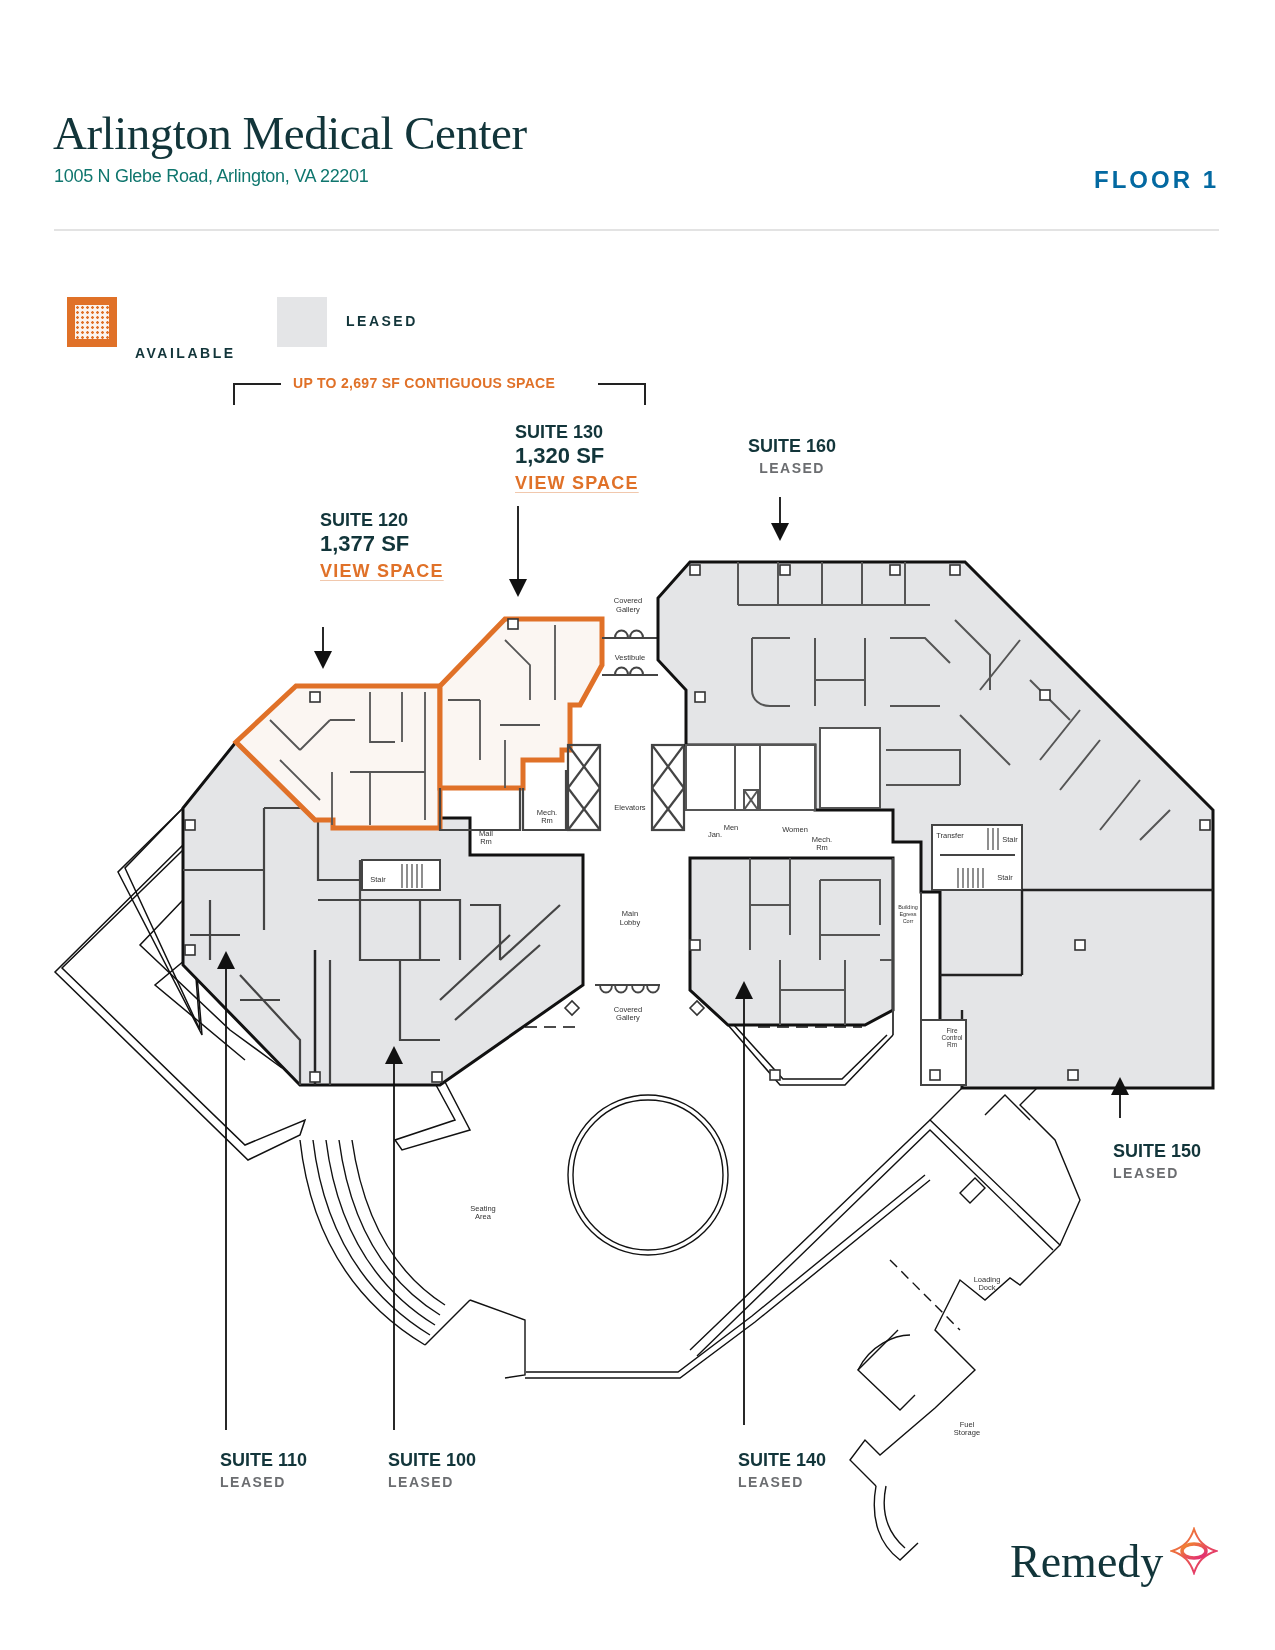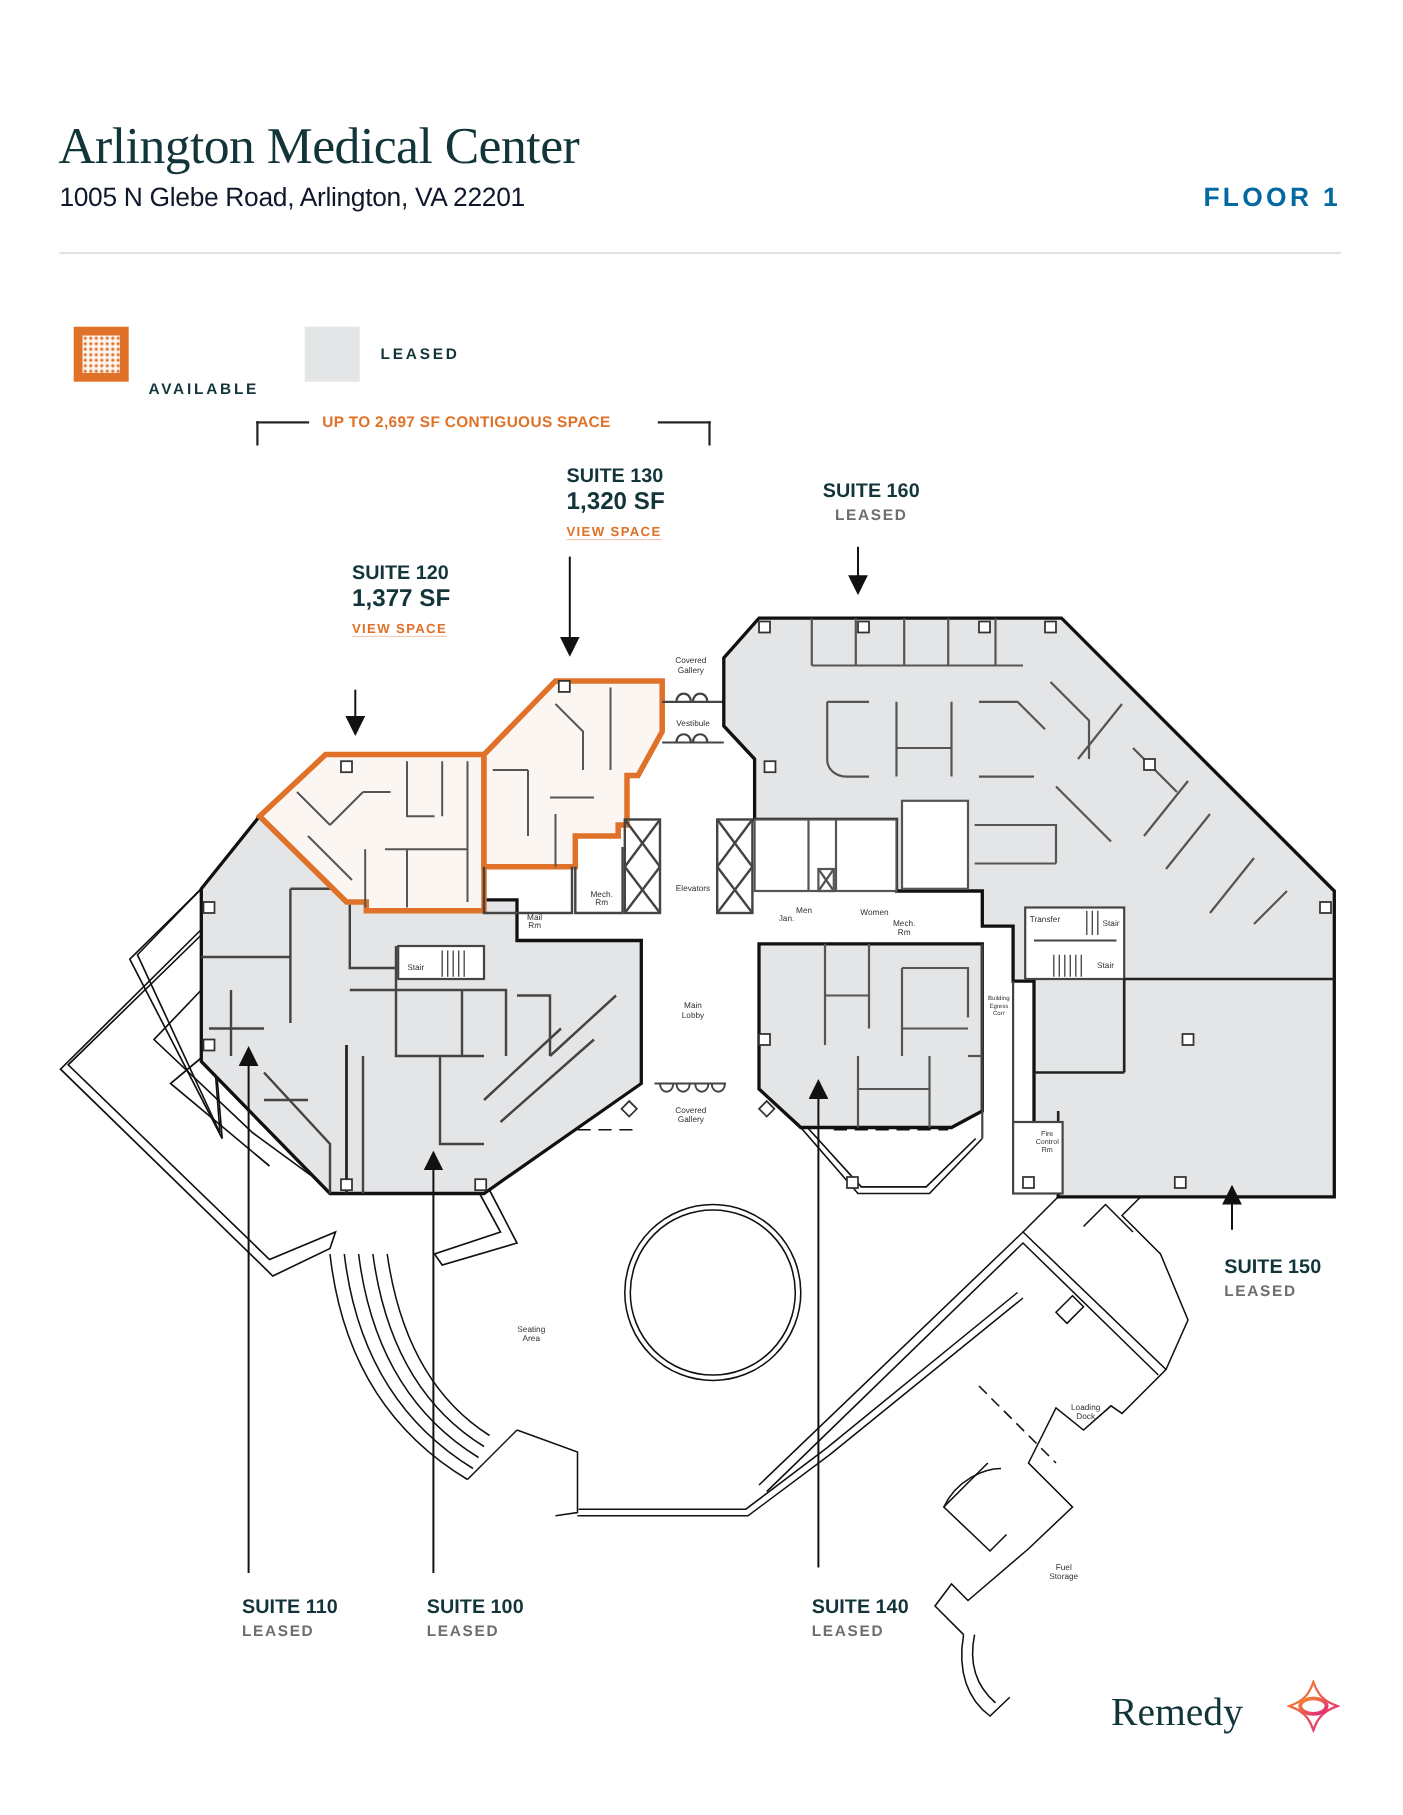--- a/index.html
+++ b/index.html
@@ -1,46 +1,46 @@
 <!DOCTYPE html>
 <html><head>
 <meta charset="utf-8">
 <style>
   html, body { margin: 0; padding: 0; background: #ffffff; }
   body { width: 1275px; height: 1650px; position: relative; overflow: hidden;
          font-family: "Liberation Sans", "DejaVu Sans", sans-serif; color: #12353a; }
   .abs { position: absolute; }
   .title { left: 53px; top: 106px; font-family: "Liberation Serif", "DejaVu Serif", serif;
            font-size: 47px; letter-spacing: -0.5px; color: #12353a; white-space: nowrap; }
-  .address { left: 54px; top: 166px; font-size: 24px; color: #0f172a; white-space: nowrap; letter-spacing: -0.3px; }
+  .address { left: 54px; top: 166px; font-size: 18px; color: #0f766e; white-space: nowrap; letter-spacing: -0.3px; }
   .floor { right: 56px; top: 166px; font-size: 24px; font-weight: bold; letter-spacing: 3px; color: #0369a1; white-space: nowrap; }
   .rule { left: 54px; top: 229px; width: 1165px; height: 2px; background: #e3e3e3; }
 
   .legend-swatch-avail { left: 67px; top: 297px; width: 50px; height: 50px; background: #e07128; }
   .legend-swatch-avail .inner { position: absolute; left: 8px; top: 8px; width: 34px; height: 34px;
       background-color: #fbf3ee;
       background-image: radial-gradient(circle, #e07128 1.2px, transparent 1.5px);
       background-size: 5px 5px; }
   .legend-swatch-leased { left: 277px; top: 297px; width: 50px; height: 50px; background: #e4e5e7; }
   .legend-label { font-size: 14px; font-weight: bold; letter-spacing: 2.5px; color: #12353a; white-space: nowrap; }
 
   .contig { left: 293px; top: 375px; font-size: 14px; font-weight: bold; color: #e07128; white-space: nowrap; letter-spacing: 0.3px; }
   .bracket-l { left: 233px; top: 383px; width: 46px; height: 20px; border-left: 2px solid #222; border-top: 2px solid #222; }
   .bracket-r { left: 598px; top: 383px; width: 46px; height: 20px; border-right: 2px solid #222; border-top: 2px solid #222; }
 
   .suite-name { font-size: 18px; font-weight: bold; color: #12353a; white-space: nowrap; line-height: 24px; }
   .suite-sf { font-size: 22px; font-weight: bold; color: #12353a; white-space: nowrap; line-height: 24px; }
   .suite-status { font-size: 14px; font-weight: bold; color: #6b6d70; letter-spacing: 1.5px; white-space: nowrap; line-height: 20px; }
-  .suite-link { font-size: 12px; font-weight: bold; color: #e07128; letter-spacing: 1.2px; white-space: nowrap;
+  .suite-link { font-size: 18px; font-weight: bold; color: #e07128; letter-spacing: 1.2px; white-space: nowrap;
                 text-decoration: underline; text-decoration-color: #f1c8ad; text-underline-offset: 3px; cursor: pointer; line-height: 22px; }
 
   .plan { left: 0; top: 0; width: 1275px; height: 1650px; }
   .plan text { font-family: "Liberation Sans", "DejaVu Sans", sans-serif; fill: #333; }
 
-  .logo { left: 1010px; top: 1535px; font-family: "Liberation Serif", "DejaVu Serif", serif; font-size: 36px; color: #12353a; white-space: nowrap; }
+  .logo { left: 1010px; top: 1535px; font-family: "Liberation Serif", "DejaVu Serif", serif; font-size: 46px; color: #12353a; white-space: nowrap; }
   .logo-mark { left: 1170px; top: 1527px; width: 48px; height: 48px; }
 </style>
 </head>
 <body>
 
 <div class="abs title">Arlington Medical Center</div>
 <div class="abs address">1005 N Glebe Road, Arlington, VA 22201</div>
 <div class="abs floor">FLOOR 1</div>
 <div class="abs rule"></div>
 

